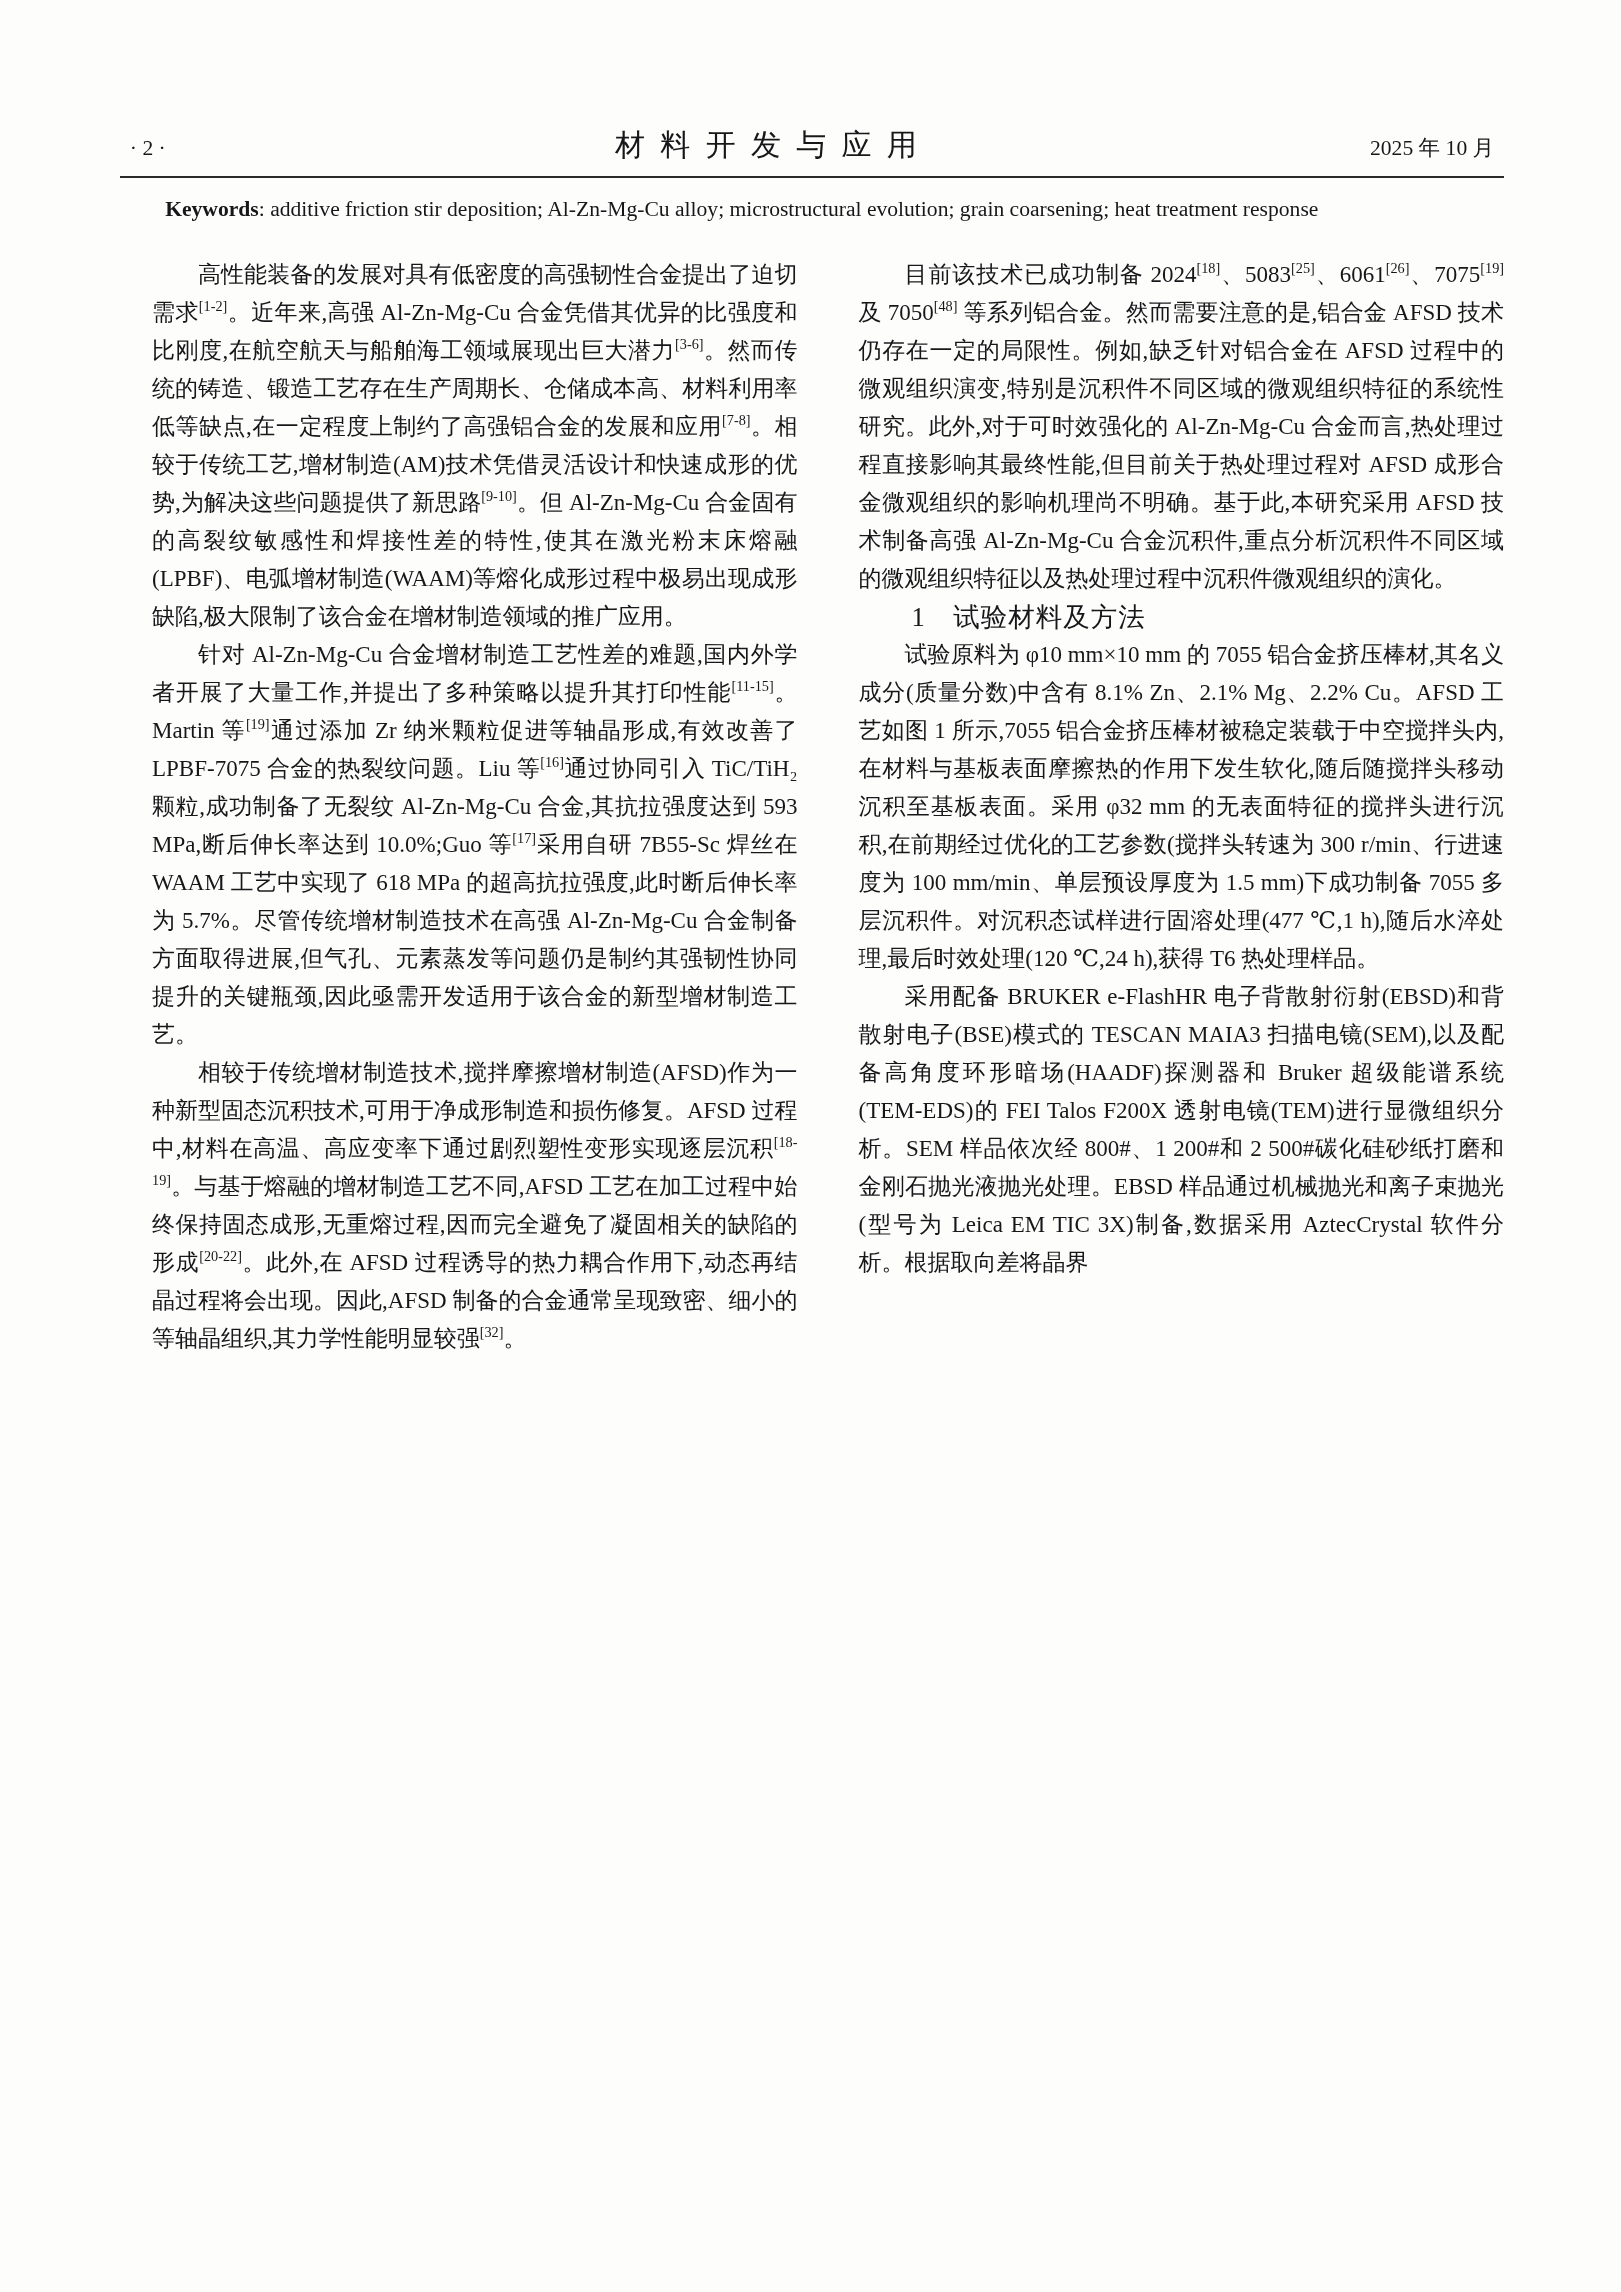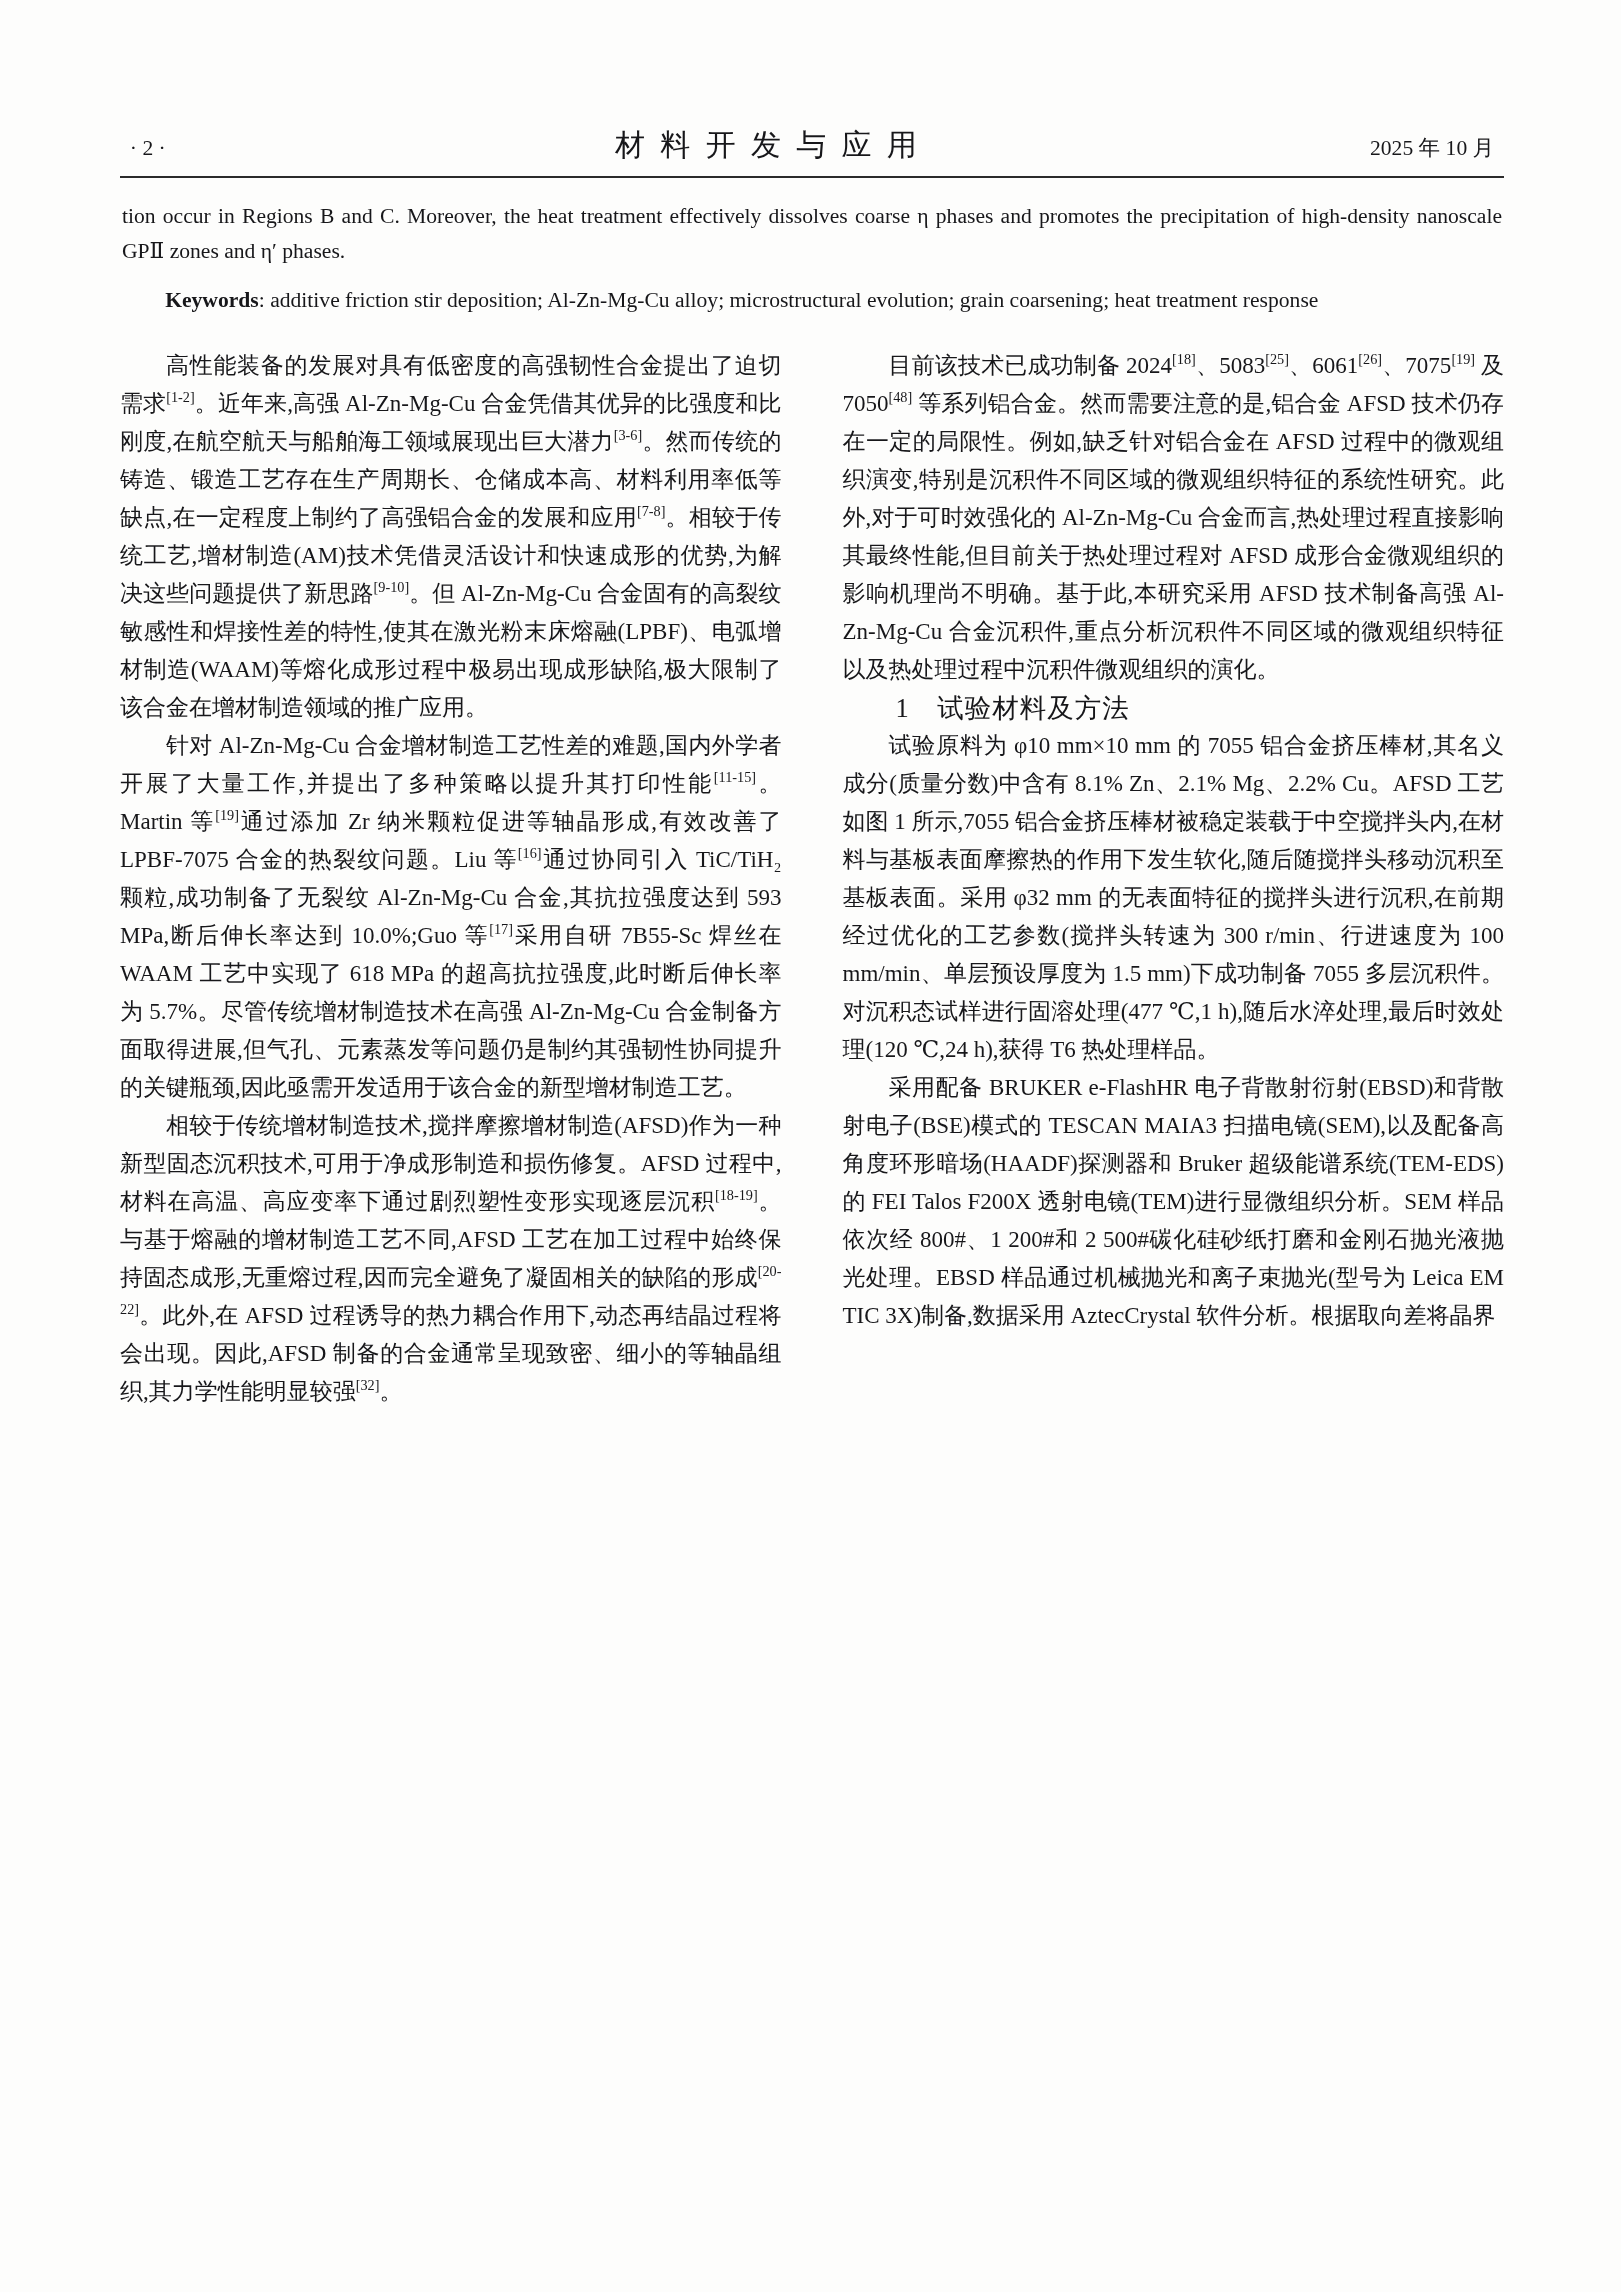--- a/index.html
+++ b/index.html
@@ -42,20 +42,21 @@
     font-size: 21.6px;
     line-height: 35px;
     text-indent: 2em;
     text-align: justify;
   }
   .kw .lbl { font-weight: bold; }
   .cols {
     margin-top: 29px;
     display: flex;
     gap: 61px;
+    margin-left: 32px;
   }
   .col {
     flex: 1;
     min-width: 0;
     font-size: 23px;
     line-height: 38px;
     text-align: justify;
   }
   .col p { margin: 0; text-indent: 2em; }
   .sec-h {
@@ -73,21 +74,20 @@
 <div class="page">
   <div class="content">
 
     <div class="hdr">
       <span>· 2 ·</span>
       <span class="journal-title">材 料 开 发 与 应 用</span>
       <span>2025 年 10 月</span>
     </div>
     <div class="rule"></div>
 
-    <p class="abs">tion occur in Regions B and C. Moreover, the heat treatment effectively dissolves coarse η phases and promotes the precipitation of high-density nanoscale GPⅡ zones and η′ phases.</p>
 
     <p class="kw"><span class="lbl">Keywords</span><span>: additive friction stir deposition; Al-Zn-Mg-Cu alloy; microstructural evolution; grain coarsening; heat treatment response</span></p>
 
     <div class="cols">
 
       <div class="col">
         <p>高性能装备的发展对具有低密度的高强韧性合金提出了迫切需求<sup>[1-2]</sup>。近年来,高强 Al-Zn-Mg-Cu 合金凭借其优异的比强度和比刚度,在航空航天与船舶海工领域展现出巨大潜力<sup>[3-6]</sup>。然而传统的铸造、锻造工艺存在生产周期长、仓储成本高、材料利用率低等缺点,在一定程度上制约了高强铝合金的发展和应用<sup>[7-8]</sup>。相较于传统工艺,增材制造(AM)技术凭借灵活设计和快速成形的优势,为解决这些问题提供了新思路<sup>[9-10]</sup>。但 Al-Zn-Mg-Cu 合金固有的高裂纹敏感性和焊接性差的特性,使其在激光粉末床熔融(LPBF)、电弧增材制造(WAAM)等熔化成形过程中极易出现成形缺陷,极大限制了该合金在增材制造领域的推广应用。</p>
         <p>针对 Al-Zn-Mg-Cu 合金增材制造工艺性差的难题,国内外学者开展了大量工作,并提出了多种策略以提升其打印性能<sup>[11-15]</sup>。Martin 等<sup>[19]</sup>通过添加 Zr 纳米颗粒促进等轴晶形成,有效改善了 LPBF-7075 合金的热裂纹问题。Liu 等<sup>[16]</sup>通过协同引入 TiC/TiH₂ 颗粒,成功制备了无裂纹 Al-Zn-Mg-Cu 合金,其抗拉强度达到 593 MPa,断后伸长率达到 10.0%;Guo 等<sup>[17]</sup>采用自研 7B55-Sc 焊丝在 WAAM 工艺中实现了 618 MPa 的超高抗拉强度,此时断后伸长率为 5.7%。尽管传统增材制造技术在高强 Al-Zn-Mg-Cu 合金制备方面取得进展,但气孔、元素蒸发等问题仍是制约其强韧性协同提升的关键瓶颈,因此亟需开发适用于该合金的新型增材制造工艺。</p>
         <p>相较于传统增材制造技术,搅拌摩擦增材制造(AFSD)作为一种新型固态沉积技术,可用于净成形制造和损伤修复。AFSD 过程中,材料在高温、高应变率下通过剧烈塑性变形实现逐层沉积<sup>[18-19]</sup>。与基于熔融的增材制造工艺不同,AFSD 工艺在加工过程中始终保持固态成形,无重熔过程,因而完全避免了凝固相关的缺陷的形成<sup>[20-22]</sup>。此外,在 AFSD 过程诱导的热力耦合作用下,动态再结晶过程将会出现。因此,AFSD 制备的合金通常呈现致密、细小的等轴晶组织,其力学性能明显较强<sup>[32]</sup>。</p>
       </div>

